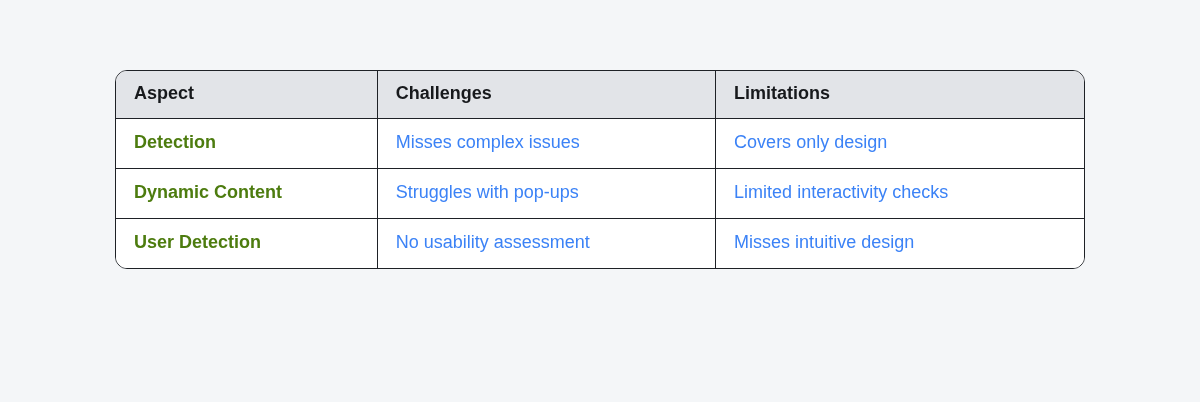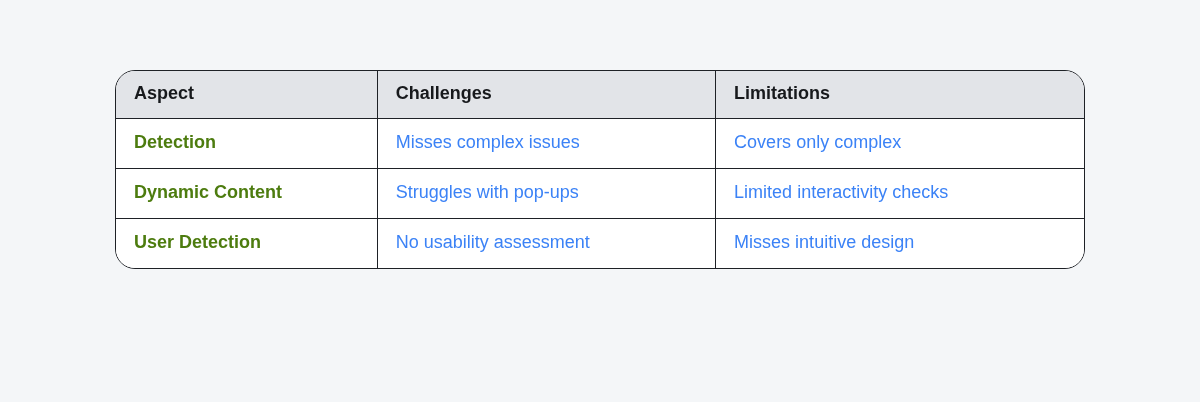--- a/index.html
+++ b/index.html
@@ -16,21 +16,21 @@
     width: 1200px;
     height: 402px;
     overflow: hidden;
   }
   .table-wrap {
     position: absolute;
     left: 115px;
     top: 70px;
     width: 970px;
     border: 1.5px solid #1e2126;
-    border-radius: 20px;
+    border-radius: 12px;
     overflow: hidden;
     background: #ffffff;
     box-sizing: border-box;
   }
   table.data-table {
     border-collapse: collapse;
     width: 100%;
     table-layout: fixed;
   }
   col.c1 { width: 261px; }
@@ -82,21 +82,21 @@
         <tr>
           <th>Aspect</th>
           <th>Challenges</th>
           <th>Limitations</th>
         </tr>
       </thead>
       <tbody>
         <tr>
           <td class="aspect-cell">Detection</td>
           <td>Misses complex issues</td>
-          <td>Covers only complex</td>
+          <td>Covers only design</td>
         </tr>
         <tr>
           <td class="aspect-cell">Dynamic Content</td>
           <td>Struggles with pop-ups</td>
           <td>Limited interactivity checks</td>
         </tr>
         <tr>
           <td class="aspect-cell">User Detection</td>
           <td>No usability assessment</td>
           <td>Misses intuitive design</td>

